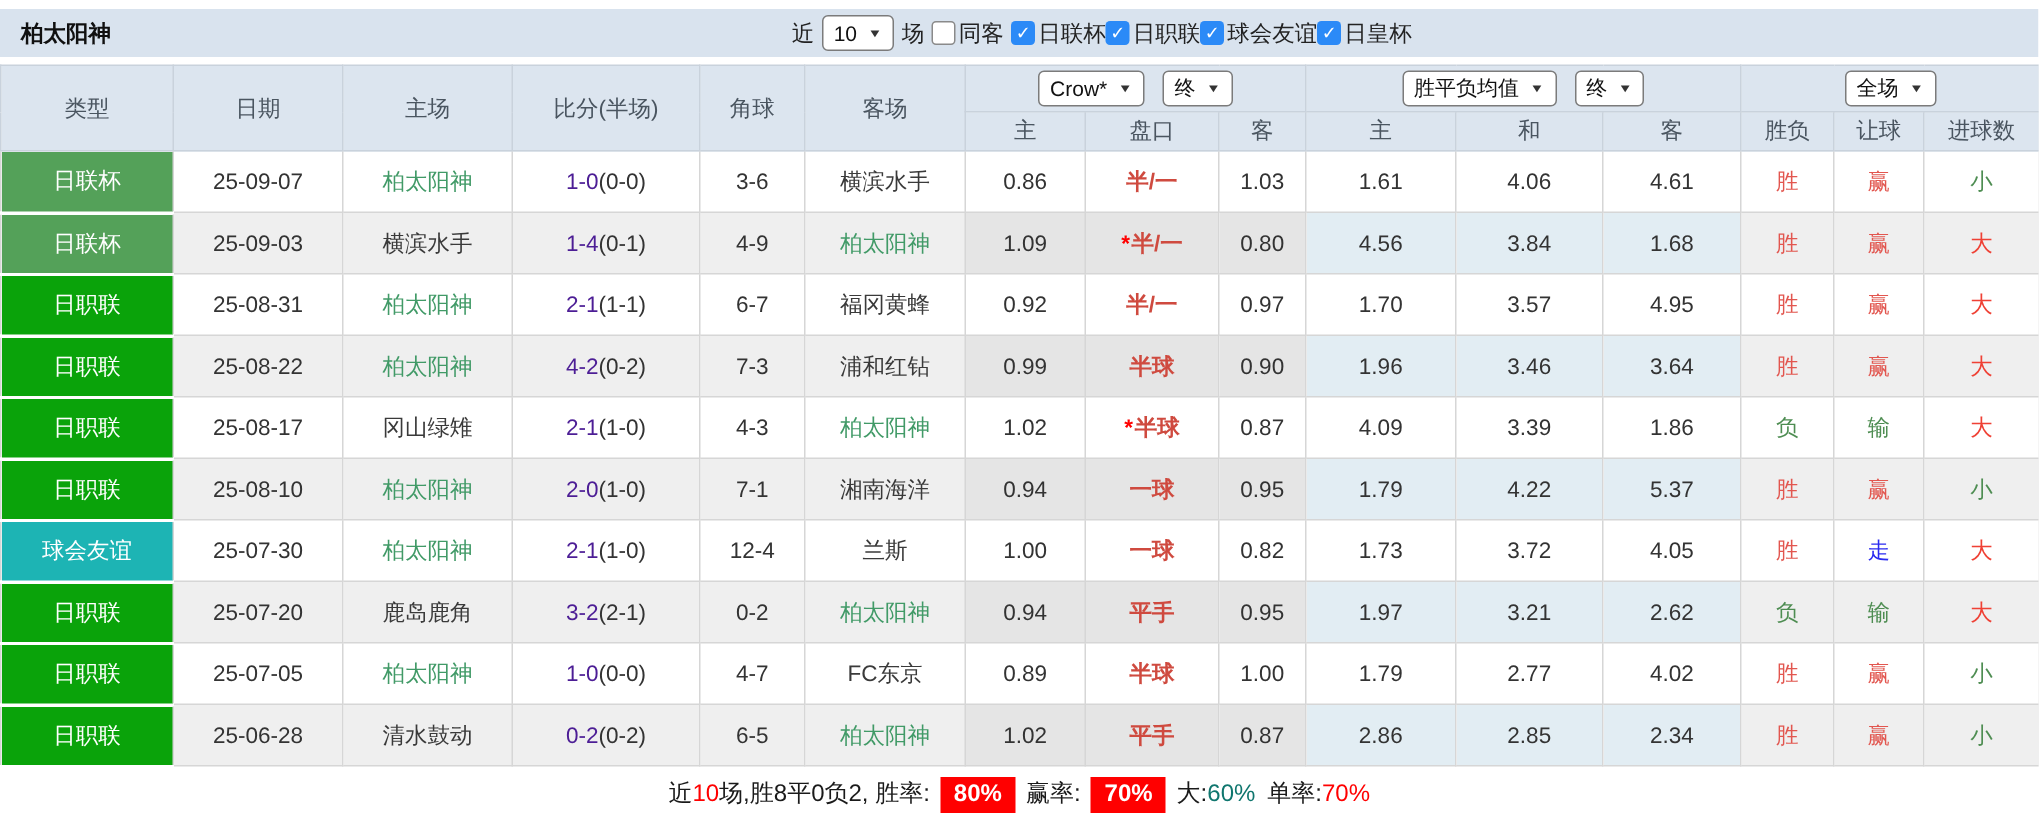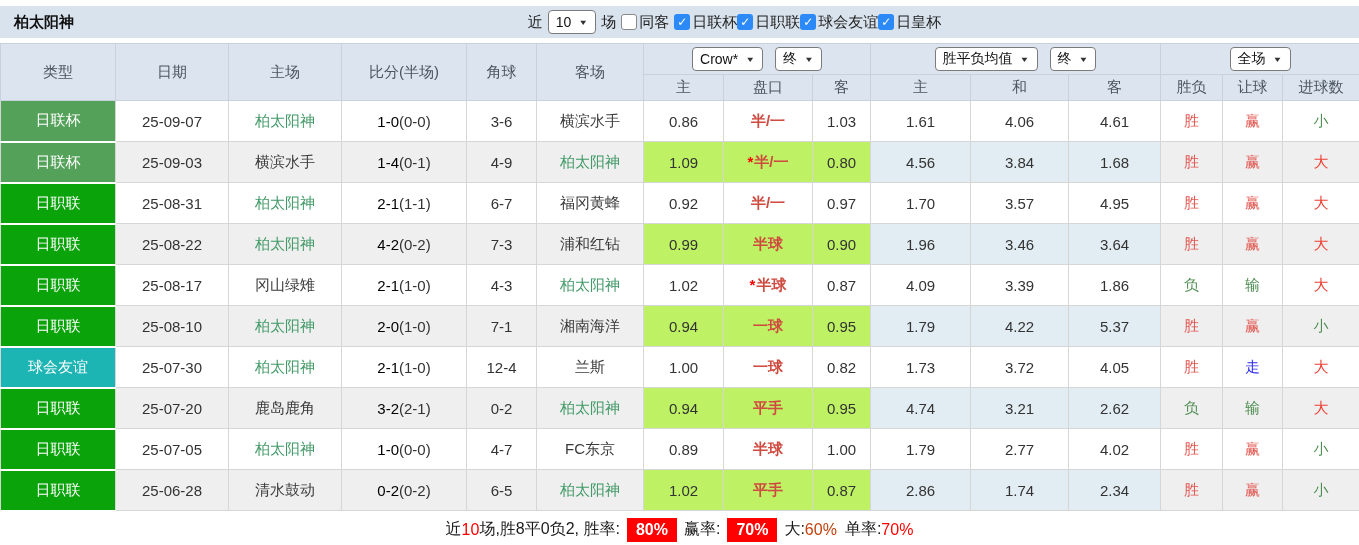--- a/index.html
+++ b/index.html
@@ -44,42 +44,42 @@
   thead tr.h1 th { height: 31px; }
   thead tr.h2 th { height: 26px; }
   .hdr-selects { display: flex; align-items: flex-start; justify-content: center; gap: 12px; }
   tbody td {
     border: 1px solid #d6d6d6; text-align: center; font-size: 15px;
     color: #333; height: 41px; padding: 0 2px; overflow: hidden; white-space: nowrap;
   }
   tr.odd td { background: #fff; }
   tr.even td { background: #efefef; }
   td.c-asia { background: #fbf5ea; }
-  tr.even td.c-asia { background: #bef264; }
+  tr.even td.c-asia { background: #e5e5e5; }
   td.c-euro { background: #e9f3f8; }
   tr.even td.c-euro { background: #e2edf3; }
   td.c-type { color: #fff; border-bottom: 2px solid #fff; border-top: 0; }
   .team-self { color: #419a67; }
   .team-other { color: #3a3a3a; }
-  .score-red { color: #000000; }
+  .score-red { color: #4c1d95; }
   .score-half { color: #333; text-align: center; }
   .line-red { color: #cf4a3f; font-weight: bold; }
   .star { color: #ff0000; margin-right: 1px; }
   .t-red { color: #e2564f; }
   .t-green { color: #4e8d52; }
   .t-blue { color: #2a2af0; }
   .t-bigred { color: #ef4135; }
 
   
   .footer {
     height: 36px; display: flex; align-items: center; justify-content: center;
     font-size: 16px; color: #1a1a1a; background: #fff;
   }
   .footer .red-txt { color: #ff0000; }
-  .footer .blue-txt { color: #c2410c; }
+  .footer .blue-txt { color: #0f766e; }
   .rate-box { background: #ff0000; color: #fff; font-weight: bold;
               padding: 3px 9px; margin: 0 7px; }
 </style>
 </head>
 <body>
 
 <div class="toolbar">
   <span class="page-title">柏太阳神</span>
   <div class="controls">
     <span>近</span>
@@ -307,21 +307,21 @@
       <tr class="even">
         <td class="c-type" style="background: rgb(10, 163, 10);">日职联</td>
         <td>25-07-20</td>
         <td class="team-other">鹿岛鹿角</td>
         <td><span class="score-red">3-2</span><span class="score-half">(2-1)</span></td>
         <td>0-2</td>
         <td class="team-self">柏太阳神</td>
         <td class="c-asia">0.94</td>
         <td class="c-asia line-red">平手</td>
         <td class="c-asia">0.95</td>
-        <td class="c-euro">4.74</td>
+        <td class="c-euro">1.97</td>
         <td class="c-euro">3.21</td>
         <td class="c-euro">2.62</td>
         <td class="t-green">负</td>
         <td class="t-green">输</td>
         <td class="t-bigred">大</td>
       </tr>
       <tr class="odd">
         <td class="c-type" style="background: rgb(10, 163, 10);">日职联</td>
         <td>25-07-05</td>
         <td class="team-self">柏太阳神</td>
@@ -342,21 +342,21 @@
         <td class="c-type" style="background: rgb(10, 163, 10);">日职联</td>
         <td>25-06-28</td>
         <td class="team-other">清水鼓动</td>
         <td><span class="score-red">0-2</span><span class="score-half">(0-2)</span></td>
         <td>6-5</td>
         <td class="team-self">柏太阳神</td>
         <td class="c-asia">1.02</td>
         <td class="c-asia line-red">平手</td>
         <td class="c-asia">0.87</td>
         <td class="c-euro">2.86</td>
-        <td class="c-euro">1.74</td>
+        <td class="c-euro">2.85</td>
         <td class="c-euro">2.34</td>
         <td class="t-red">胜</td>
         <td class="t-red">赢</td>
         <td class="t-green">小</td>
       </tr>
     </tbody>
 </table>
 
 <div class="footer">
   <span>近</span>

